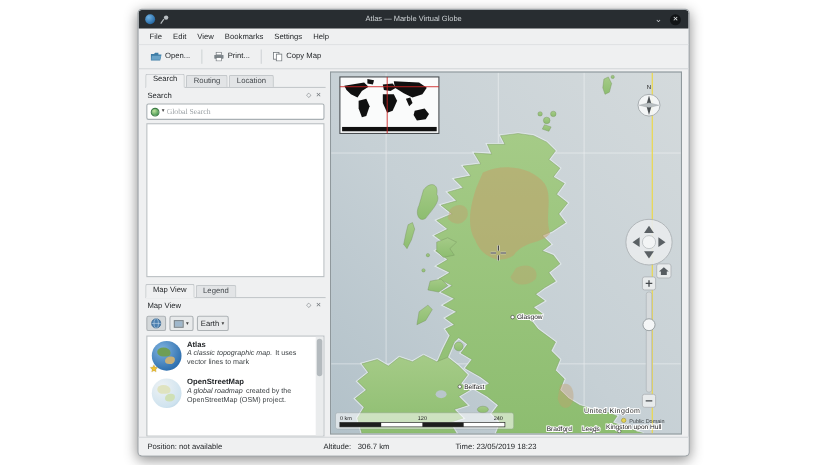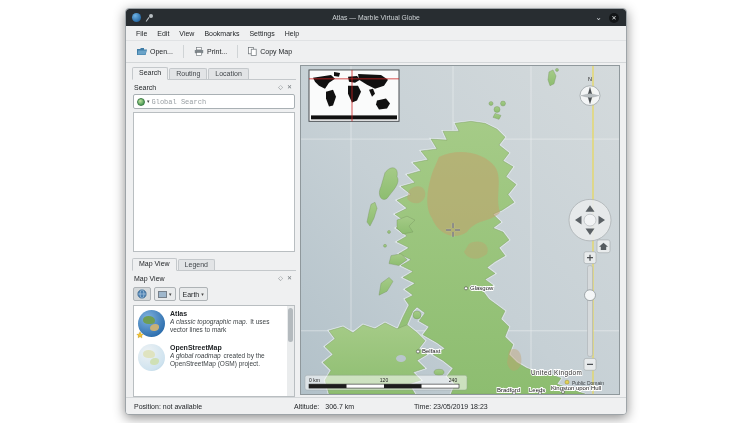--- a/index.html
+++ b/index.html
@@ -52,21 +52,21 @@
   .panel-head{height:13px;display:flex;align-items:center;padding:1px 2px 0 2px;}
   .panel-title{flex:1;}
   .ph-btn{color:#70767a;font-size:6px;padding:0 2px;line-height:9px;}
 
   .search-box{height:15px;display:flex;align-items:center;gap:2px;background:#fff;
     border:1px solid #a9b0b4;border-radius:2px;padding:0 3px;margin:1px 1px 3px 1px;}
   .globe-mini{width:8px;height:8px;border-radius:50%;flex:none;
     background:radial-gradient(circle at 35% 30%,#bfe3a0,#4f9e57 75%);border:.5px solid #3c7b46;}
   .dd-arrow{font-size:5px;color:#444;line-height:5px;}
   .search-box input{flex:1;border:none;outline:none;background:transparent;font-size:7px;
-    font-family:Liberation Mono, monospace;padding:0;min-width:0;color:#232629;}
+    font-family:Liberation Serif, serif;padding:0;min-width:0;color:#232629;}
   .search-box input::placeholder{color:#9aa0a4;}
 
   .results{flex:1;background:#fff;border:1px solid #b9bec1;margin:0 1px 4px 1px;}
 
   .controls{height:16px;display:flex;align-items:center;gap:3px;margin:2px 1px 3px 1px;}
   .ctl{display:flex;align-items:center;gap:2px;background:#e8eaeb;border:1px solid #aeb3b6;
     border-radius:2px;padding:1px 3px;height:14px;}
   .ctl.globe-toggle{background:#d4d8da;}
   .flat-ic{width:9px;height:7px;background:
     linear-gradient(#9fb7cc 0 0) padding-box,#dfe6d8;border:1px solid #77808a;

